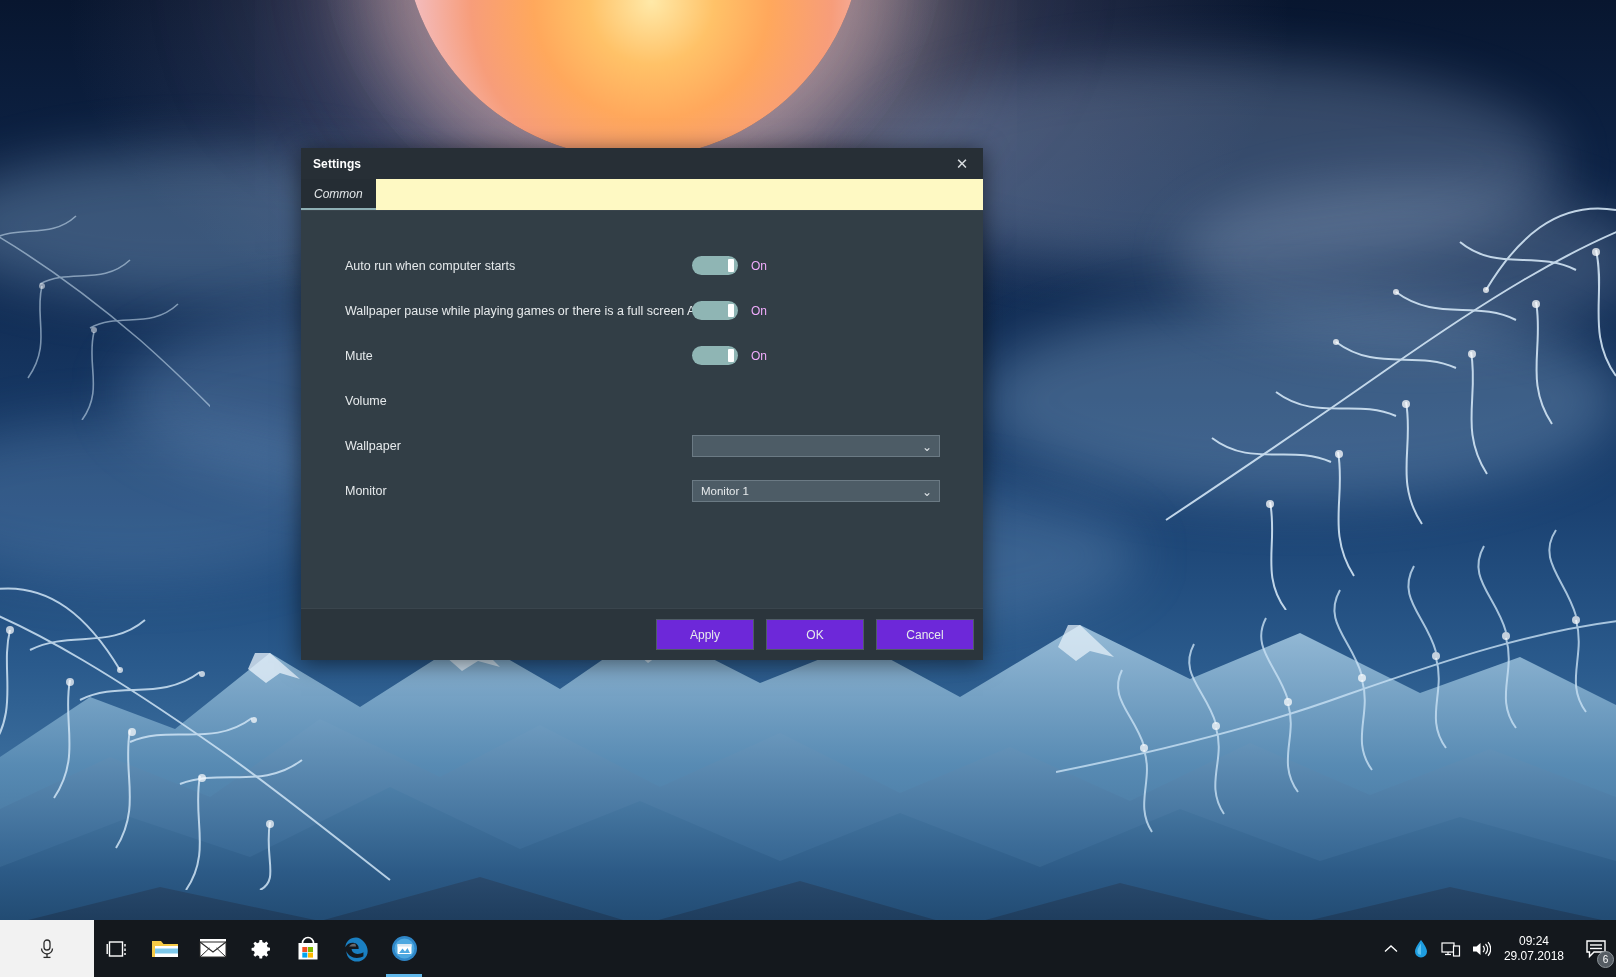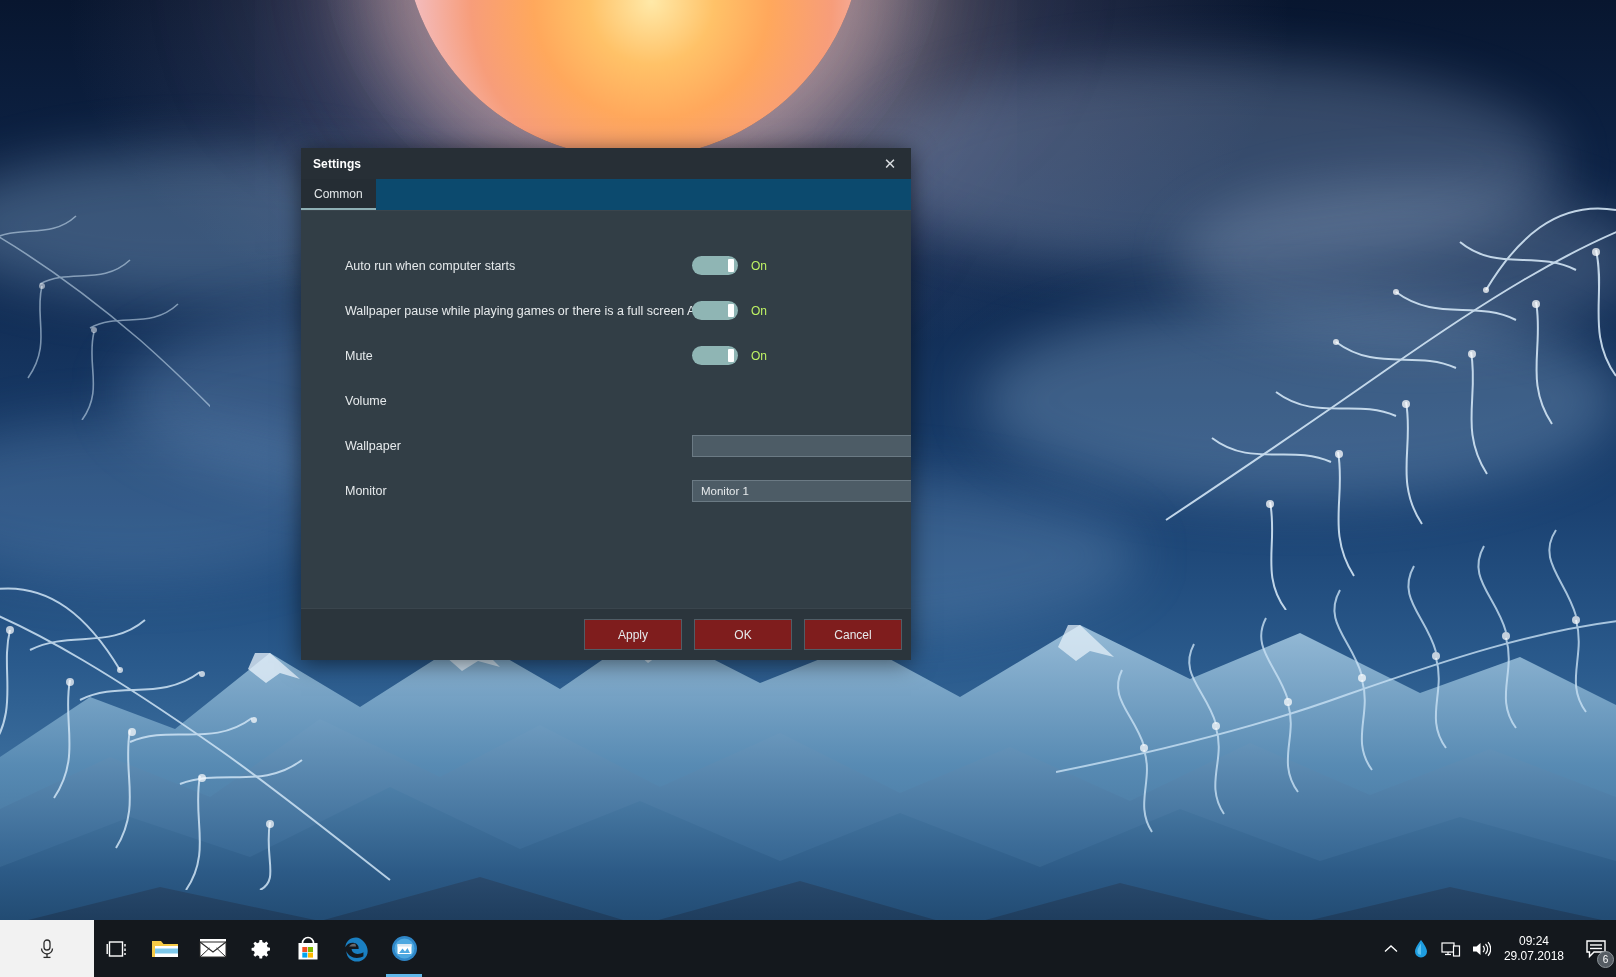--- a/index.html
+++ b/index.html
@@ -83,38 +83,38 @@
   }
   .notif { width:40px; height:57px; display:flex; align-items:center; justify-content:center; position:relative; }
   .notif-badge {
     position:absolute; right:2px; bottom:9px; width:17px; height:17px; border-radius:50%;
     background:#555c63; color:#fff; font-size:10px;
     display:flex; align-items:center; justify-content:center; border:1px solid #8d9499;
   }
 
   
   #dialog {
-    position:absolute; left:301px; top:148px; width:610px; height:512px;
+    position:absolute; left:301px; top:148px; width:682px; height:512px;
     background:#2b353c; z-index:100;
     box-shadow:0 3px 22px rgba(0,0,0,0.55);
     display:flex; flex-direction:column;
   }
   .titlebar {
     height:31px; background:#272f36; display:flex; align-items:center;
     padding-left:12px; flex:0 0 auto;
   }
   .title-text { color:#ffffff; font-size:12px; font-weight:bold; letter-spacing:0.1px; }
   .title-spacer { flex:1; }
   .close-btn {
     width:42px; height:31px; display:flex; align-items:center; justify-content:center;
     color:#d9dde0; font-size:15px; line-height:1;
   }
   .tabstrip {
-    height:32px; background:#0c4a6e; display:flex; align-items:stretch;
-    border-bottom:1px solid #3a454d; flex:0 0 auto;
+    height:32px; background:#fef9c3; display:flex; align-items:stretch;
+    border-bottom:1px solid #3a454d; flex:0 0 auto;font-style:italic;
   }
   .tab {
     min-width:56px; padding:0 13px; display:flex; align-items:center; justify-content:center;
     color:#e4e8ea; font-size:12px; background:#252d34;
     border-bottom:2px solid #8fb0b5;
   }
   .body {
     flex:1 1 auto; background:#323e46; padding:32px 31px 0 44px; position:relative; overflow:hidden;
   }
   .row {
@@ -128,21 +128,21 @@
 
   
   .toggle {
     width:46px; height:19px; border-radius:10px; background:#8fb5b4;
     position:relative; flex:0 0 auto;
   }
   .toggle .knob {
     position:absolute; right:4px; top:3px; width:6px; height:13px;
     background:#ffffff; border-radius:1px;
   }
-  .toggle-state { color:#bef264; font-size:12px; margin-left:13px; }
+  .toggle-state { color:#f0abfc; font-size:12px; margin-left:13px; }
 
   
   .slider-wrap { position:relative; width:248px; height:30px; flex:0 0 auto; }
   .slider-track {
     position:absolute; left:0; top:13px; width:248px; height:3px;
     background:#6f7d84; border-radius:2px;
   }
   .slider-thumb {
     position:absolute; left:143px; top:5px; width:9px; height:20px;
     border-radius:4px; background:#8fc0bd;
@@ -164,21 +164,21 @@
   .dropdown .dd-arrow {
     position:absolute; right:7px; top:2px; color:#dfe4e7; font-size:12px; line-height:18px;
   }
 
   .footer {
     height:52px; background:#2b353c; border-top:1px solid #3a454d;
     display:flex; align-items:center; justify-content:flex-end;
     padding-right:9px; gap:12px; flex:0 0 auto;
   }
   .dlg-btn {
-    width:98px; height:31px; background:#7f1d1d; border:1px solid #505d66;
+    width:98px; height:31px; background:#6d28d9; border:1px solid #505d66;
     color:#e6eaec; font-size:12px;
     display:flex; align-items:center; justify-content:center;
   }
 
   
   .watermark {
     position:absolute; left:376px; top:307px; width:210px; height:44px;
     color:rgba(190,205,215,0.30); font-size:26px; letter-spacing:0.5px;
     font-family:"Liberation Sans", sans-serif; pointer-events:none;
     display:flex; align-items:center;

